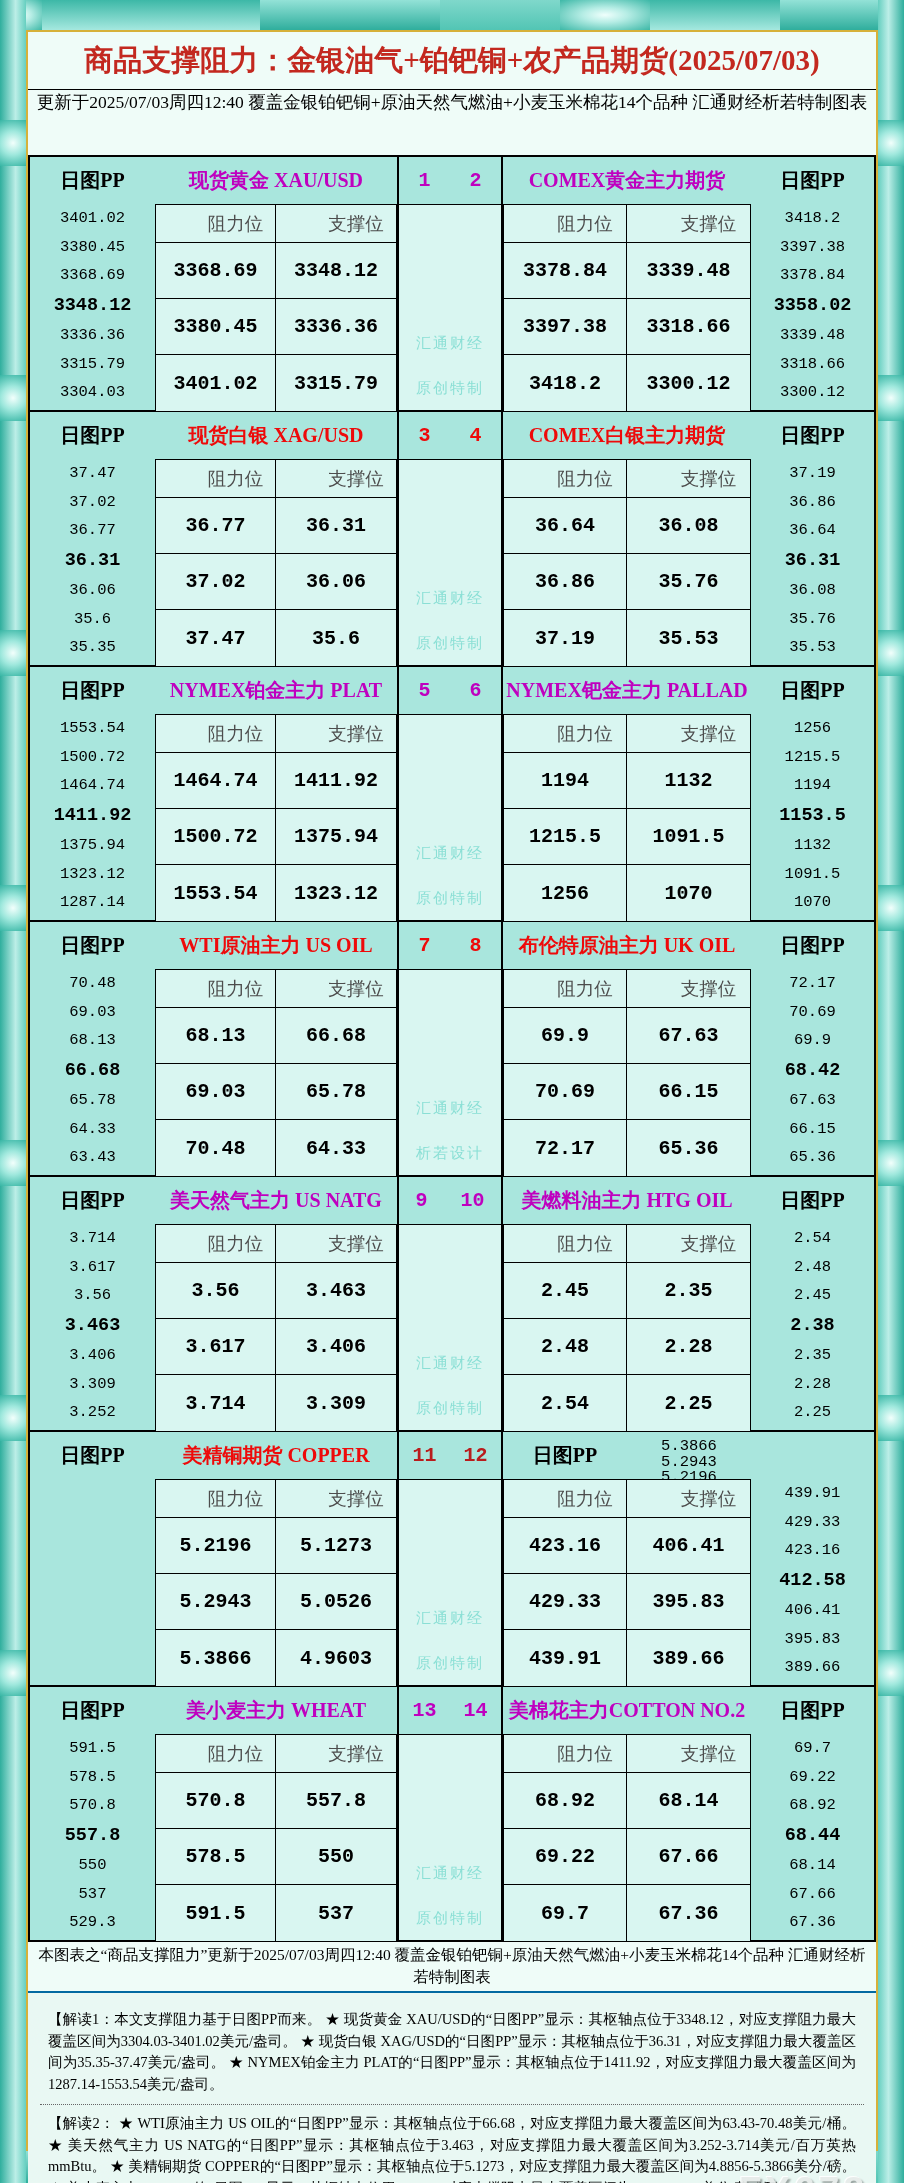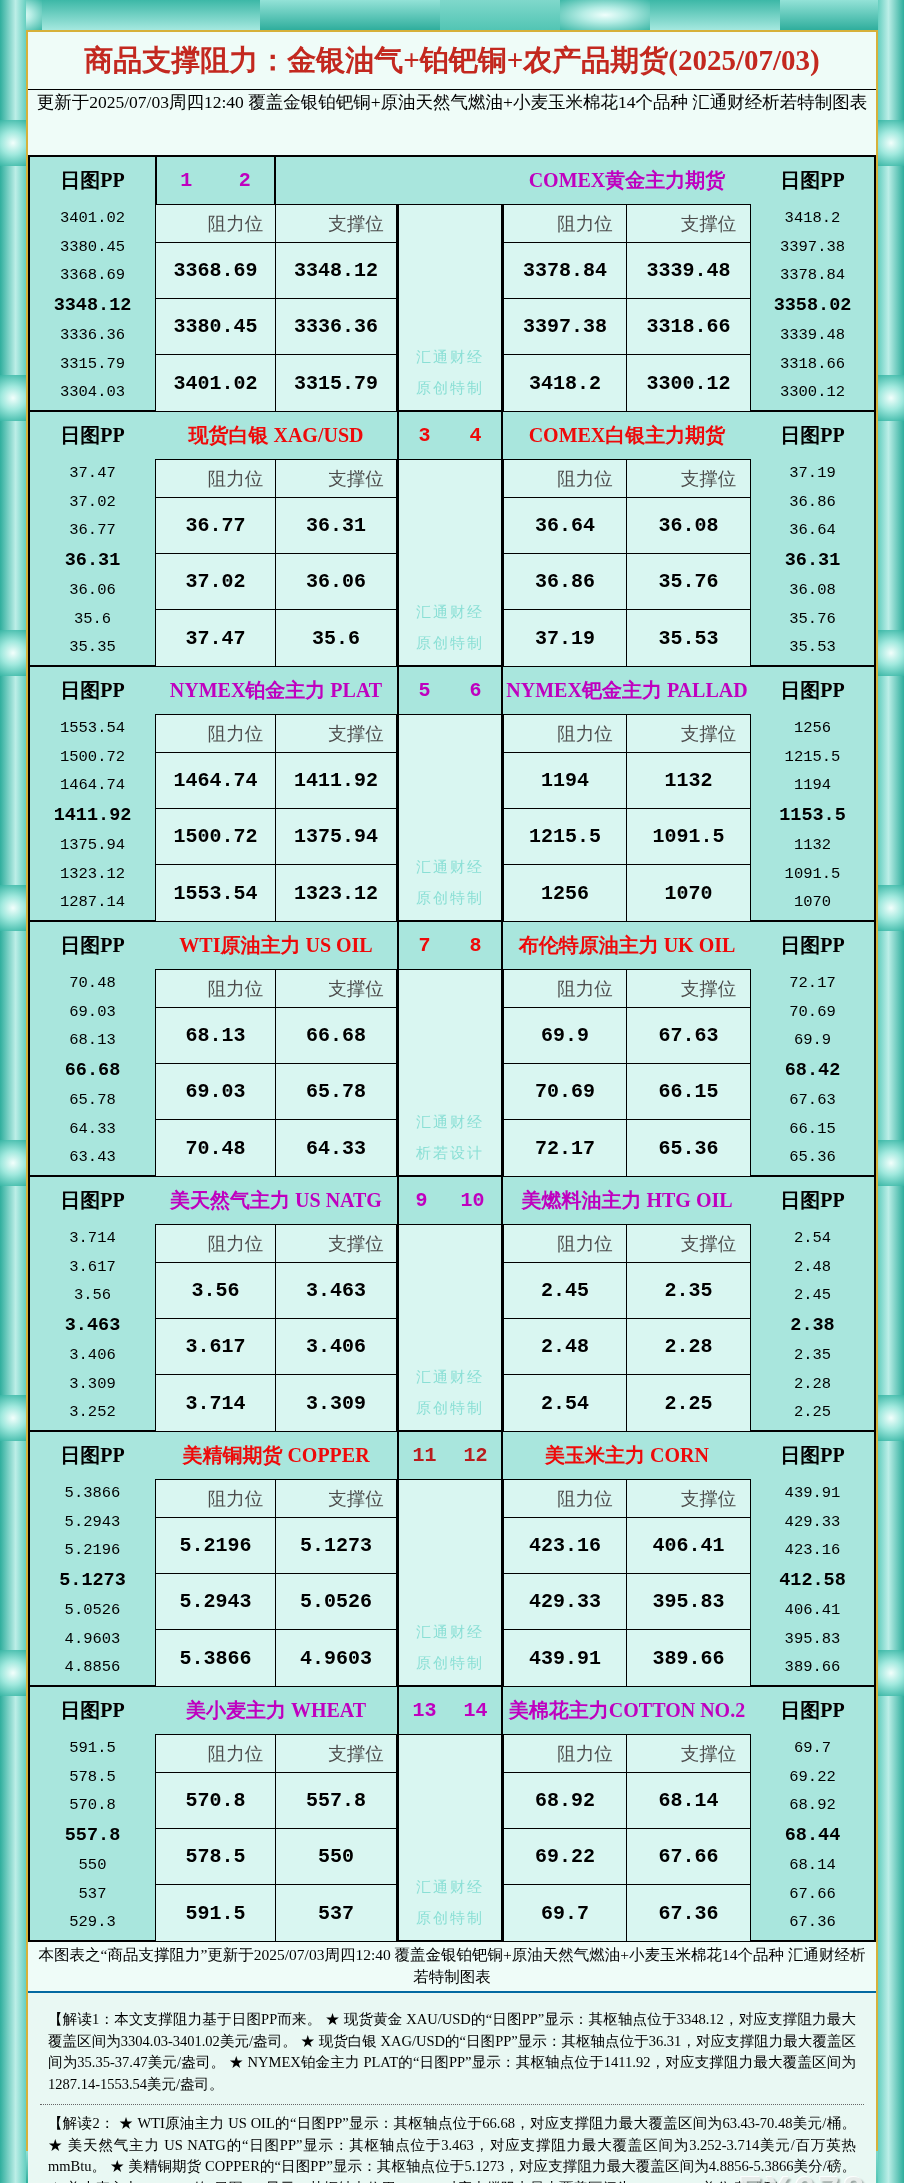--- a/index.html
+++ b/index.html
@@ -42,21 +42,21 @@
   .ppv.pivot{font-size:18.5px;font-weight:bold;}
   .itable{display:grid;grid-template-columns:1fr 1fr;grid-template-rows:38px 56px 56px 56px;
     box-sizing:border-box;border:1px solid #000;background:#a9e6dd;}
   .itable > div{box-sizing:border-box;border-bottom:1px solid #000;background:#d9f6f1;
     display:flex;align-items:center;justify-content:center;}
   .itable > div:nth-child(odd){border-right:1px solid #000;}
   .itable > div:nth-last-child(-n+2){border-bottom:0;}
   .th{font-size:18.5px;color:#4d4d4d;padding-left:40px;}
   .tcell{font-size:20px;font-weight:bold;color:#000;font-family:"Liberation Mono","DejaVu Sans Mono",monospace;}
   .mid{border-left:2px solid #000;border-right:2px solid #000;border-top:1px solid #000;background:#d9f6f1;
-    display:flex;flex-direction:column;justify-content:flex-end;align-items:center;padding-bottom:12px;gap:12px;box-sizing:border-box;}
+    display:flex;flex-direction:column;justify-content:flex-end;align-items:center;padding-bottom:12px;gap:26px;box-sizing:border-box;}
   .wm-line{color:#8adfd5;font-size:15px;letter-spacing:2px;}
 
   
   .footer-box{height:53px;box-sizing:border-box;border-bottom:2px solid #0369a1;background:#effcf8;
     display:flex;align-items:center;justify-content:center;text-align:center;font-size:15.5px;color:#000;padding:2px 10px;line-height:1.45;}
   .notes-box{flex:1;position:relative;background:#e9f8f3;padding:8px 12px 4px 12px;box-sizing:border-box;}
   .note-p{margin:8px;font-size:14.5px;line-height:1.5;color:#000;text-align:justify;}
   .dotted-divider{border-top:1px dotted #666;margin:6px 0;}
   .fx-watermark{position:absolute;right:8px;bottom:0px;font-size:37px;font-weight:bold;letter-spacing:4px;
     font-family:"Liberation Sans","DejaVu Sans",sans-serif;color:#e7ecea;
@@ -103,20 +103,21 @@
       <div class="diamond" style="top: 1395px;"></div>
       <div class="diamond" style="top: 1650px;"></div>
     </div>
 
   <div class="sheet">
     <div class="main-title">商品支撑阻力：金银油气+铂钯铜+农产品期货(2025/07/03)</div>
     <div class="update-strip">更新于2025/07/03周四12:40 覆盖金银铂钯铜+原油天然气燃油+小麦玉米棉花14个品种 汇通财经析若特制图表</div>
     <div class="blocks" id="blocks">
   <div class="block">
     <div class="hdr">日图PP</div>
+    <div class="hdr c23 accent" style="color: rgb(191, 0, 191);">现货黄金 XAU/USD</div>
     <div class="hdr nums accent" style="color: rgb(191, 0, 191);">
       <span>1</span>
       <span>2</span>
     </div>
     <div class="hdr c56 accent" style="color: rgb(191, 0, 191);">COMEX黄金主力期货</div>
     <div class="hdr">日图PP</div>
 
     <div class="pp-col">
             <div class="ppv">3401.02</div>
             <div class="ppv">3380.45</div>
@@ -377,21 +378,20 @@
           </div>
   </div>
 
   <div class="block">
     <div class="hdr">日图PP</div>
     <div class="hdr c23 accent" style="color: rgb(238, 10, 10);">美精铜期货 COPPER</div>
     <div class="hdr nums accent" style="color: #b91c1c;">
       <span>11</span>
       <span>12</span>
     </div>
-    <div class="hdr c56 accent" style="color: rgb(238, 10, 10);">美玉米主力 CORN</div>
     <div class="hdr">日图PP</div>
 
     <div class="pp-col">
             <div class="ppv">5.3866</div>
             <div class="ppv">5.2943</div>
             <div class="ppv">5.2196</div>
             <div class="ppv pivot">5.1273</div>
             <div class="ppv">5.0526</div>
             <div class="ppv">4.9603</div>
             <div class="ppv">4.8856</div>

